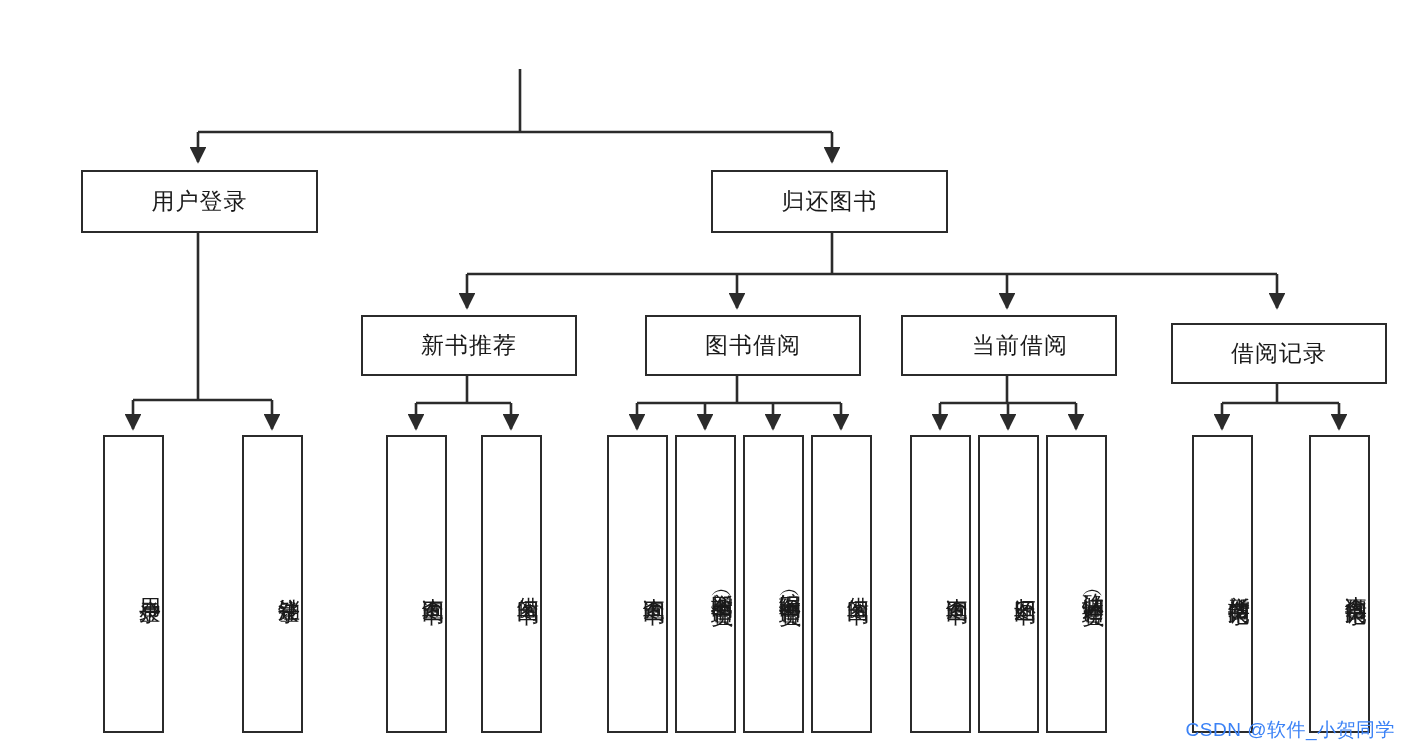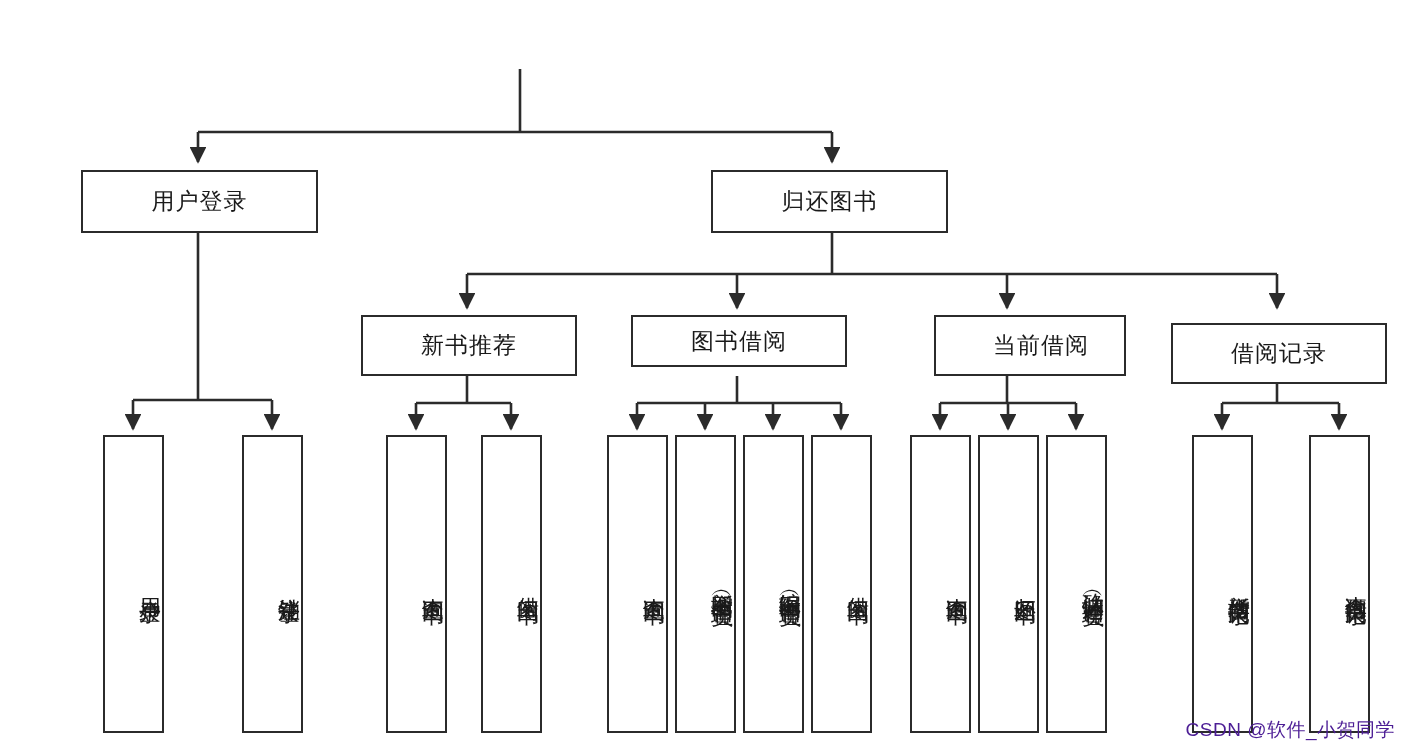--- a/index.html
+++ b/index.html
@@ -52,21 +52,21 @@
   .node.vert > span {
     display: block;
     writing-mode: vertical-rl;
     text-orientation: upright;
   }
   .watermark {
     position: absolute;
     right: 10px;
     bottom: 4px;
     font-size: 19px;
-    color: #4c1d95;
+    color: #3b82f6;
     white-space: nowrap;
     letter-spacing: 0.5px;
   }
 </style>
 </head>
 <body>
 
 <div id="canvas">
 
   <svg id="edges" viewBox="0 0 1405 747" xmlns="http://www.w3.org/2000/svg">
@@ -125,25 +125,25 @@
   </div>
 
   <div class="node horiz" style="left:711px; top:170px; width:237px; height:63px;">
     <span>归还图书</span>
   </div>
 
   <div class="node horiz" style="left:361px; top:315px; width:216px; height:61px;">
     <span>新书推荐</span>
   </div>
 
-  <div class="node horiz" style="left:631px; top:315px; width:216px; height:52px;">
+  <div class="node horiz" style="left:645px; top:315px; width:216px; height:61px;">
     <span>图书借阅</span>
   </div>
 
-  <div class="node horiz" style="left:934px; top:315px; width:192px; height:61px;padding-left:22px;">
+  <div class="node horiz" style="left:901px; top:315px; width:216px; height:61px;padding-left:22px;">
     <span>当前借阅</span>
   </div>
 
   <div class="node horiz" style="left:1171px; top:323px; width:216px; height:61px;">
     <span>借阅记录</span>
   </div>
 
   <div class="node vert" style="left:103px; top:435px; width:61px; height:298px;">
     <span>用户登录</span>
   </div>

